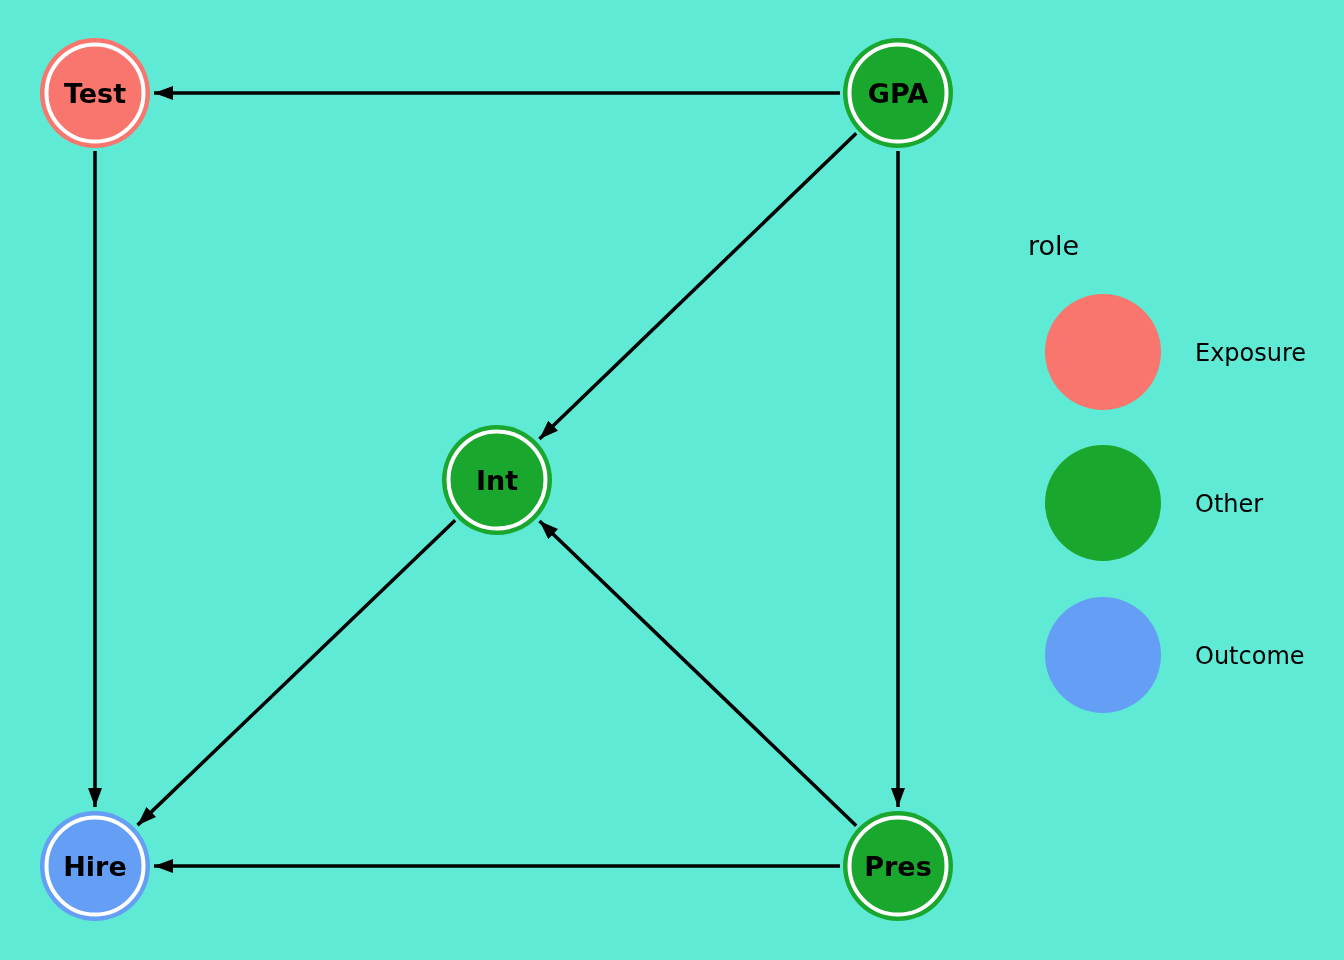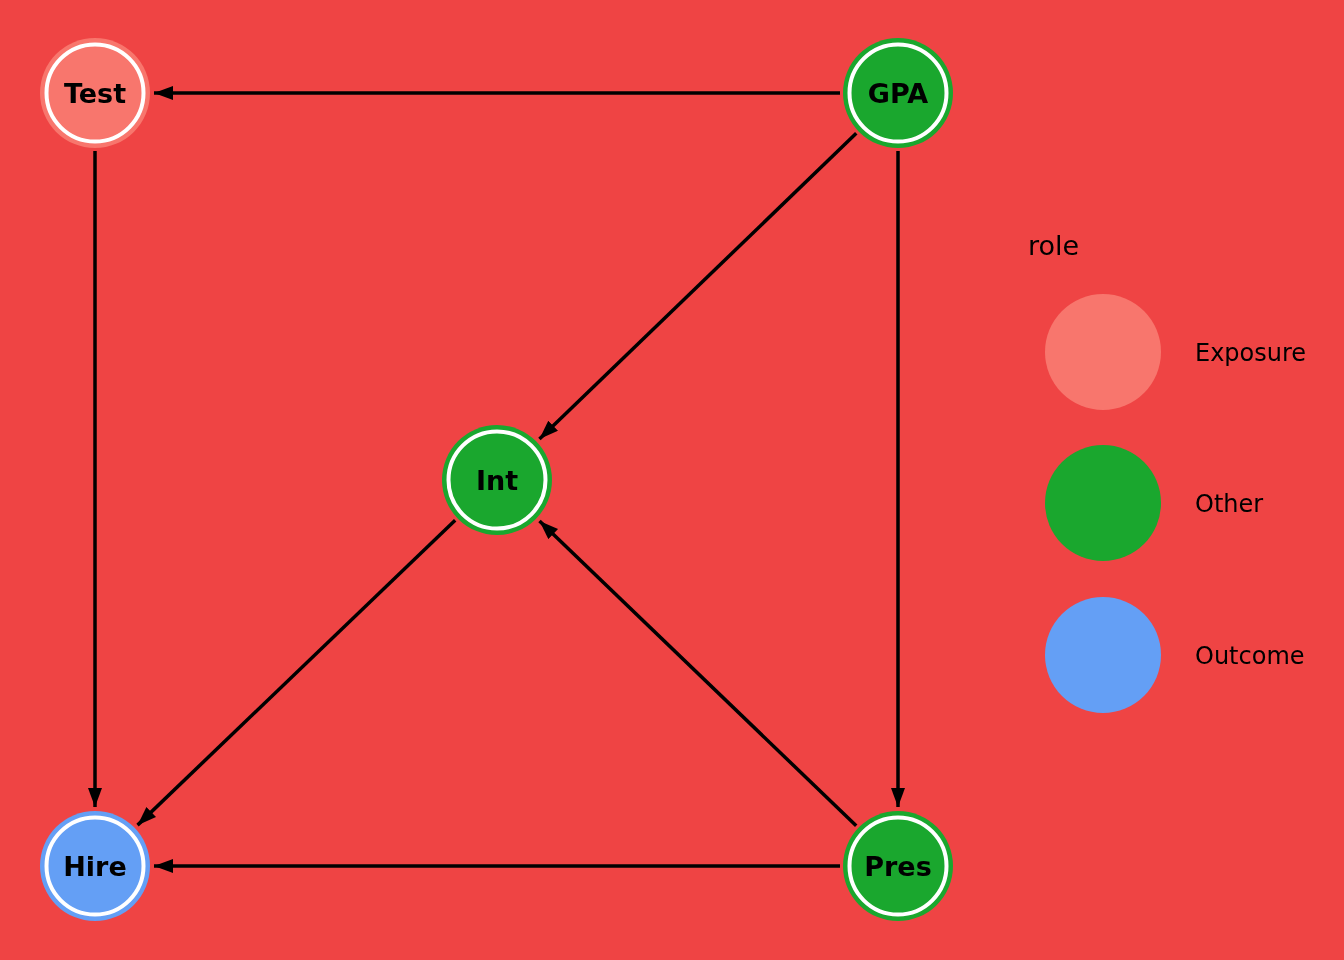--- a/index.html
+++ b/index.html
@@ -5,21 +5,21 @@
   html, body {
     margin: 0;
     padding: 0;
     background: #ffffff;
     font-family: "DejaVu Sans", "Liberation Sans", sans-serif;
   }
   #stage {
     position: relative;
     width: 1344px;
     height: 960px;
-    background: #ef4444;
+    background: #5eead4;
     overflow: hidden;
   }
   svg { display: block; }
   text { user-select: none; }
 </style>
 </head>
 <body>
 
 <div id="stage">
   <svg id="dag-svg" width="1344" height="960" viewBox="0 0 1344 960" xmlns="http://www.w3.org/2000/svg">

